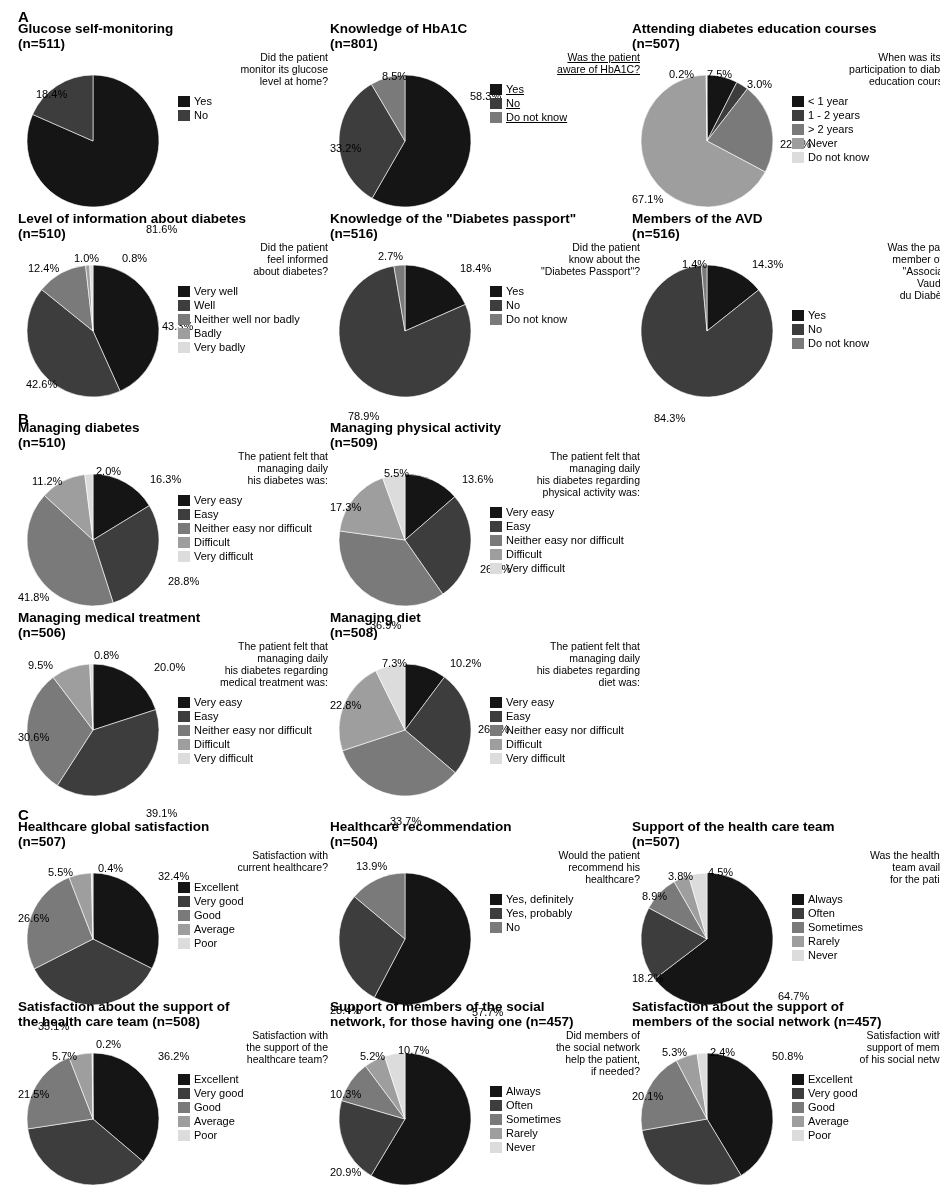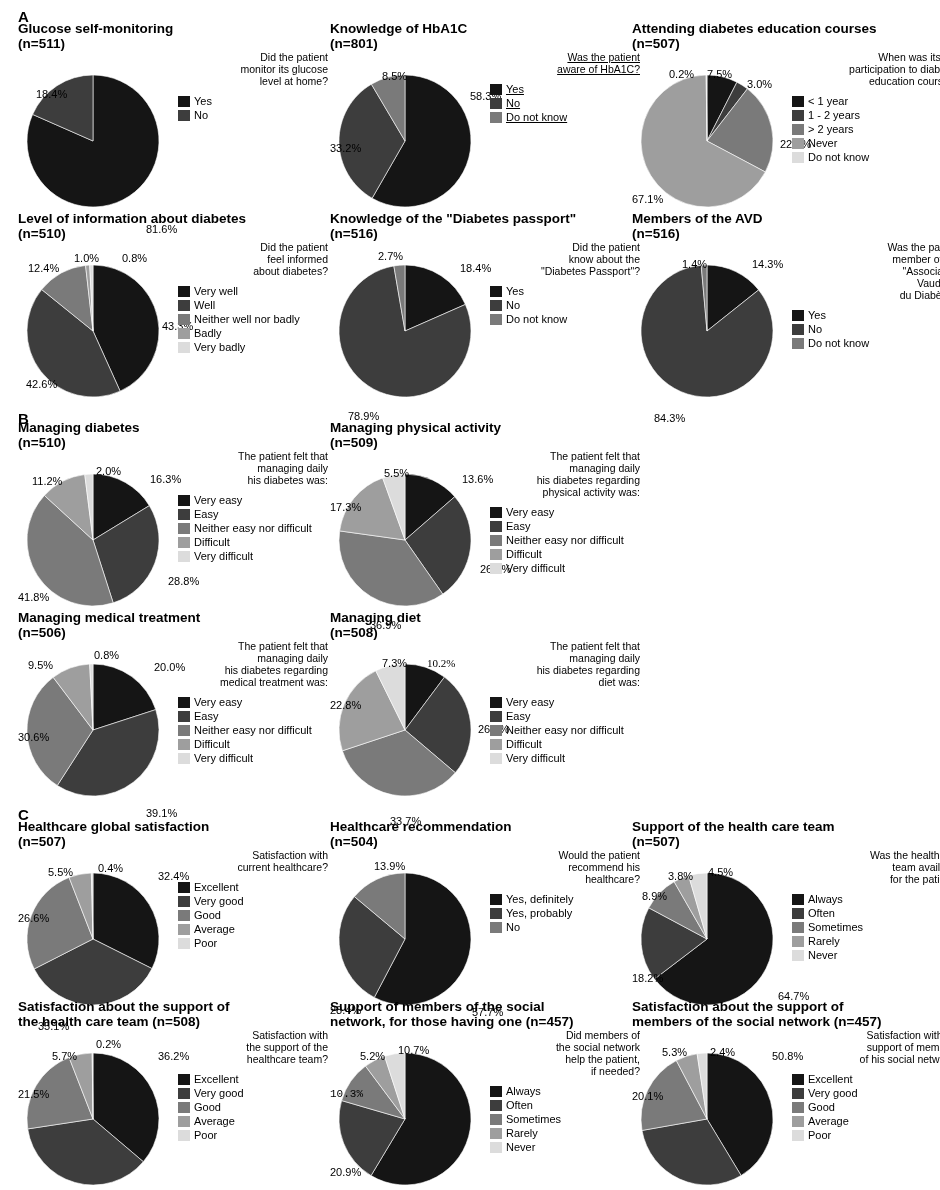--- a/index.html
+++ b/index.html
@@ -458,21 +458,21 @@
       <div class="body" style="height: 165px;">
         <div class="pie-wrap" style="left: 0px; top: 0px;">
           <svg class="pie" width="160" height="160" viewBox="0 0 160 160">
             <path d="M 75 90 L 75 24 A 66 66 0 0 1 114.46172888179625 37.09657899852215 Z" fill="#151515" stroke="#ffffff" stroke-width="0.6"></path>
             <path d="M 75 90 L 114.46172888179625 37.09657899852215 A 66 66 0 0 1 125.32120572675557 132.70569346358332 Z" fill="#3d3d3d" stroke="#ffffff" stroke-width="0.6"></path>
             <path d="M 75 90 L 125.32120572675557 132.70569346358332 A 66 66 0 0 1 12.35965443064056 110.78911029725012 Z" fill="#7a7a7a" stroke="#ffffff" stroke-width="0.6"></path>
             <path d="M 75 90 L 12.35965443064056 110.78911029725012 A 66 66 0 0 1 45.77795675143244 30.82169157217446 Z" fill="#9e9e9e" stroke="#ffffff" stroke-width="0.6"></path>
             <path d="M 75 90 L 45.77795675143244 30.82169157217446 A 66 66 0 0 1 74.99999999999993 24 Z" fill="#dcdcdc" stroke="#ffffff" stroke-width="0.6"></path>
           </svg>
         </div>
-        <div class="pct" style="left: 97px; top: 18px; font-family: Liberation Serif, serif;">10.2%</div>
+        <div class="pct" style="left: 120px; top: 18px;">10.2%</div>
         <div class="pct" style="left: 148px; top: 84px;">26.0%</div>
         <div class="pct" style="left: 32px; top: 176px; margin-left: 28px;">33.7%</div>
         <div class="pct" style="left: 0px; top: 60px;">22.8%</div>
         <div class="pct" style="left: 52px; top: 18px;">7.3%</div>
         <div class="legend-block" style="left: 160px; top: 0px;">
           <div class="question">The patient felt that
 managing daily
 his diabetes regarding
 diet was:</div>
           <div class="legend">
@@ -552,21 +552,21 @@
       <div class="body" style="height: 165px;">
         <div class="pie-wrap" style="left: 0px; top: 0px;">
           <svg class="pie" width="160" height="160" viewBox="0 0 160 160">
             <path d="M 75 90 L 75 24 A 66 66 0 1 1 44.30002884688773 148.42526654794204 Z" fill="#151515" stroke="#ffffff" stroke-width="0.6"></path>
             <path d="M 75 90 L 44.30002884688773 148.42526654794204 A 66 66 0 0 1 24.411461550582935 47.61132489034541 Z" fill="#3d3d3d" stroke="#ffffff" stroke-width="0.6"></path>
             <path d="M 75 90 L 24.411461550582935 47.61132489034541 A 66 66 0 0 1 75.00000000000004 24 Z" fill="#7a7a7a" stroke="#ffffff" stroke-width="0.6"></path>
           </svg>
         </div>
         <div class="pct" style="left: 142px; top: 158px;">57.7%</div>
         <div class="pct" style="left: 0px; top: 156px;">28.4%</div>
-        <div class="pct" style="left: 26px; top: 12px; margin-left: 18px;">13.9%</div>
+        <div class="pct" style="left: 26px; top: 12px;">13.9%</div>
         <div class="legend-block" style="left: 160px; top: 0px;">
           <div class="question">Would the patient
 recommend his
 healthcare?</div>
           <div class="legend">
             <div class="legend-row">
               <span class="swatch" style="background: rgb(21, 21, 21);"></span>
               <span class="legend-label">Yes, definitely</span>
             </div>
             <div class="legend-row">
@@ -681,21 +681,21 @@
         <div class="pie-wrap" style="left: 0px; top: 0px;">
           <svg class="pie" width="160" height="160" viewBox="0 0 160 160">
             <path d="M 75 90 L 75 24 A 66 66 0 1 1 41.0469907704206 146.59675930878106 Z" fill="#151515" stroke="#ffffff" stroke-width="0.6"></path>
             <path d="M 75 90 L 41.0469907704206 146.59675930878106 A 66 66 0 0 1 11.620616745321747 71.58658700141089 Z" fill="#3d3d3d" stroke="#ffffff" stroke-width="0.6"></path>
             <path d="M 75 90 L 11.620616745321747 71.58658700141089 A 66 66 0 0 1 35.53827111820369 37.09657899852219 Z" fill="#7a7a7a" stroke="#ffffff" stroke-width="0.6"></path>
             <path d="M 75 90 L 35.53827111820369 37.09657899852219 A 66 66 0 0 1 54.60487837125346 27.230269924519867 Z" fill="#9e9e9e" stroke="#ffffff" stroke-width="0.6"></path>
             <path d="M 75 90 L 54.60487837125346 27.230269924519867 A 66 66 0 0 1 74.99999999999999 24 Z" fill="#dcdcdc" stroke="#ffffff" stroke-width="0.6"></path>
           </svg>
         </div>
         <div class="pct" style="left: 0px; top: 138px;">20.9%</div>
-        <div class="pct" style="left: 0px; top: 60px; font-family: Liberation Mono, monospace;">10.3%</div>
+        <div class="pct" style="left: 0px; top: 60px;">10.3%</div>
         <div class="pct" style="left: 30px; top: 22px;">5.2%</div>
         <div class="pct" style="left: 68px; top: 16px;">10.7%</div>
         <div class="legend-block" style="left: 160px; top: 0px;">
           <div class="question">Did members of
 the social network
 help the patient,
 if needed?</div>
           <div class="legend">
             <div class="legend-row">
               <span class="swatch" style="background: rgb(21, 21, 21);"></span>

